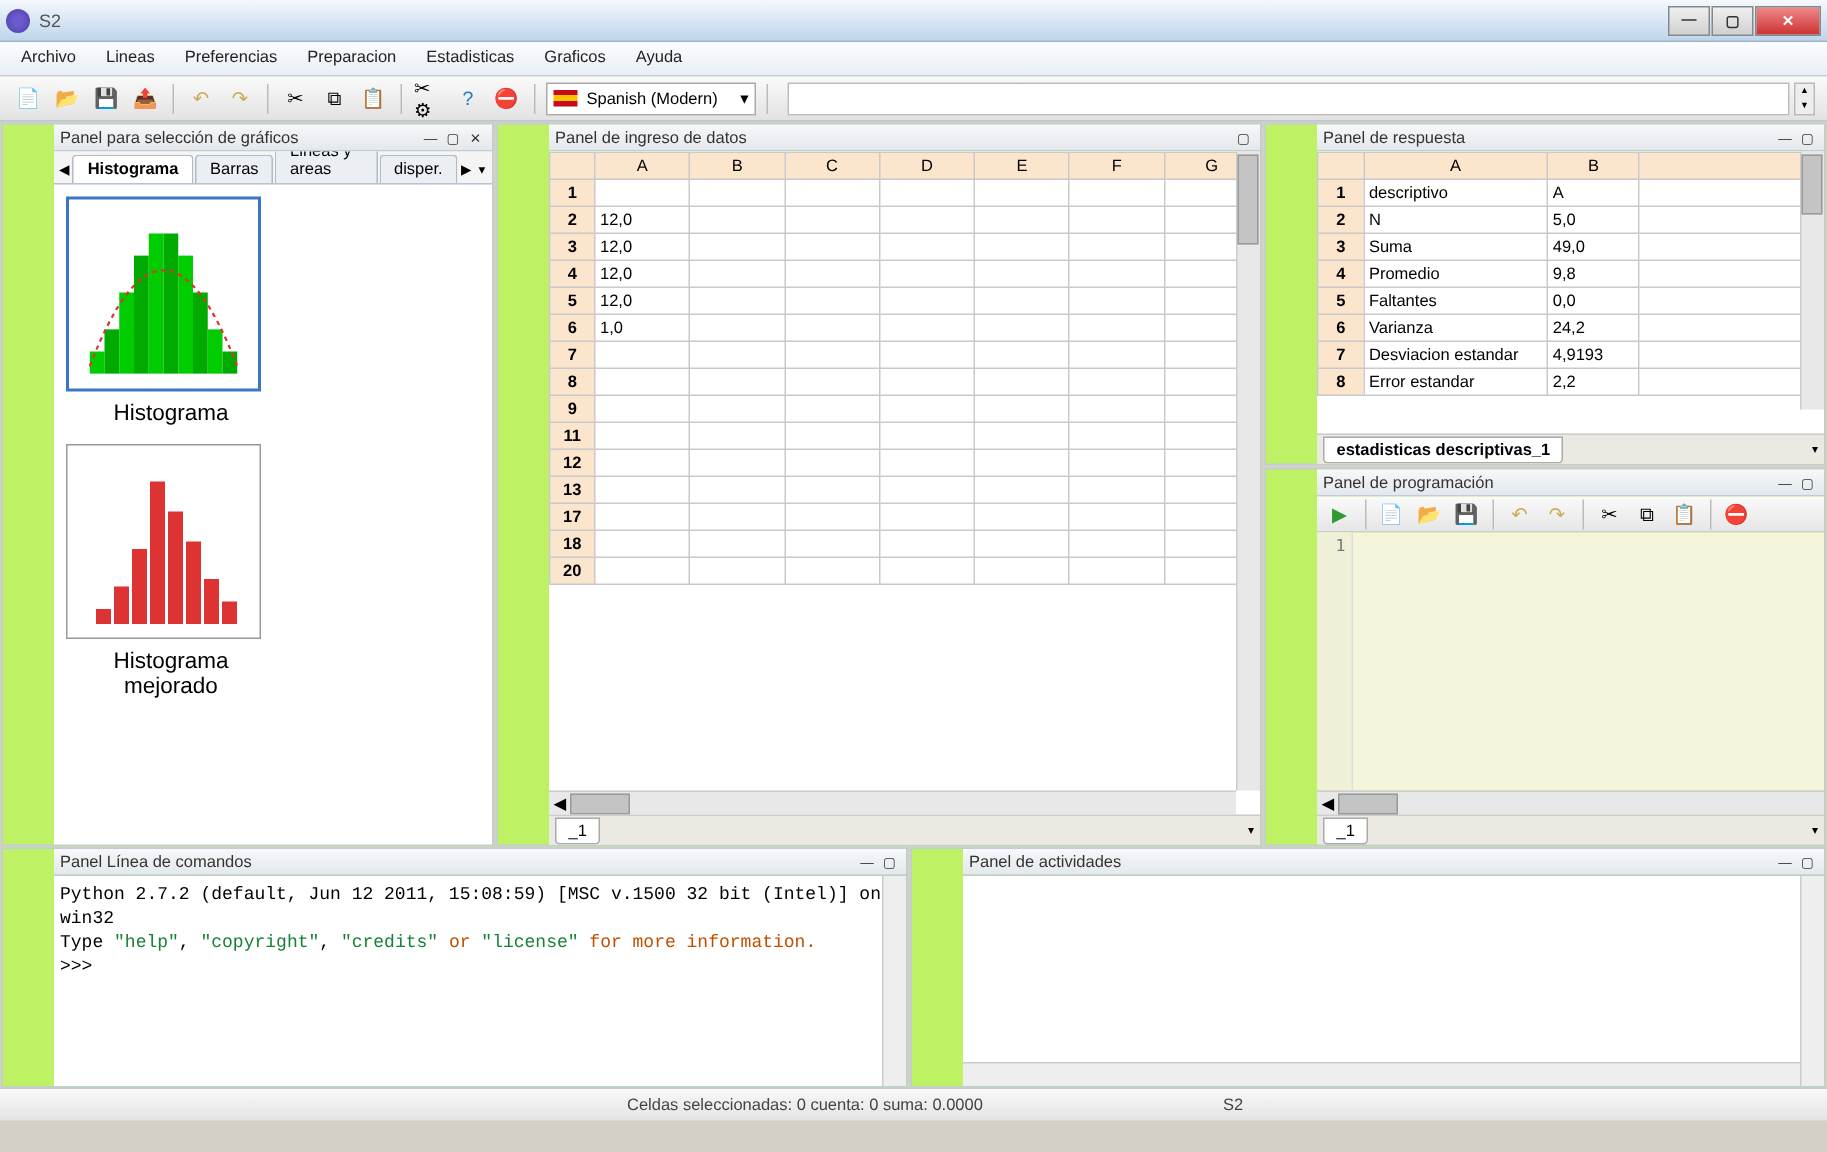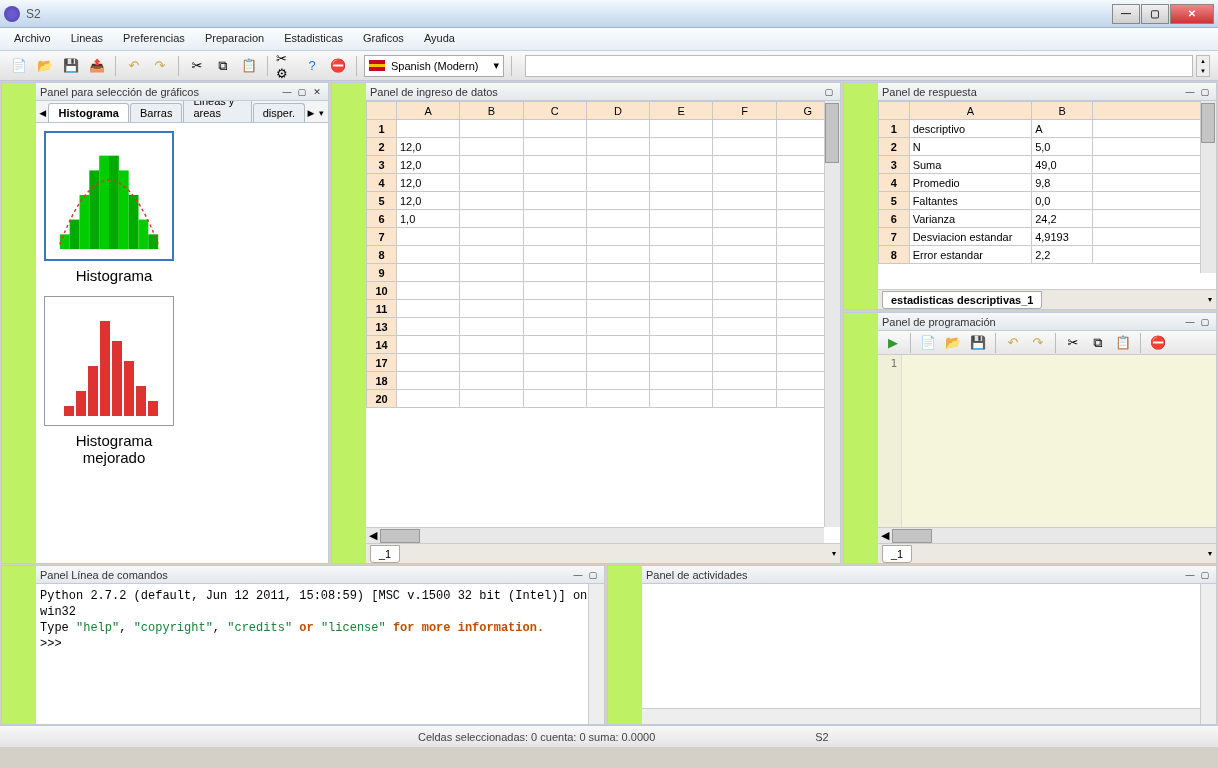--- a/index.html
+++ b/index.html
@@ -74,21 +74,21 @@
 
 .prog-toolbar{height:24px;background:linear-gradient(180deg,#fafafa,#e6e6e6);border-bottom:1px solid #ccc;display:flex;align-items:center;padding:0 4px;gap:3px;}
 .prog-editor{flex:1;display:flex;background:#f5f5dc;}
 .prog-gutter{width:24px;background:#f0f0d8;border-right:1px solid #ddd;text-align:right;padding:2px 4px;color:#777;font-family:monospace;font-size:11px;}
 .prog-text{flex:1;padding:2px 4px;font-family:monospace;font-size:11px;}
 
 
 .bottom { display:grid; grid-template-columns:604px 1fr; height:160px; gap:2px; padding:0 1px;}
 .cmdline{font-family:'Courier New',monospace;font-size:12px;padding:4px;white-space:pre-wrap;line-height:16px;}
 .cmdline .str{color:#188038;}
-.cmdline .kw{color:#c05000;font-weight:bold;}
+.cmdline .kw{color:#c05000;font-weight:normal;}
 
 
 .statusbar{height:22px;background:linear-gradient(180deg,#f8f8f8,#e4e4e4);border-top:1px solid #c0c8d0;display:flex;align-items:center;padding:0 8px;font-size:11px;color:#444;}
 .statusbar .seg{padding:0 20px;text-align:right;}
 
 .vscroll-widget{position:absolute;right:0;top:0;width:16px;bottom:0;background:#eee;border-left:1px solid #ccc;}
 </style>
 </head>
 <body>
 
@@ -307,51 +307,41 @@
                 <th class="rowhead">9</th>
   <td></td>
                 <td></td>
                 <td></td>
                 <td></td>
                 <td></td>
                 <td></td>
                 <td></td>
               </tr>
               <tr>
-                <th class="rowhead">10</th>
-  <td></td>
-                <td></td>
-                <td></td>
-                <td></td>
-                <td></td>
-                <td></td>
-                <td></td>
-              </tr>
-              <tr>
                 <th class="rowhead">11</th>
   <td></td>
                 <td></td>
                 <td></td>
                 <td></td>
                 <td></td>
                 <td></td>
                 <td></td>
               </tr>
               <tr>
+                <th class="rowhead">12</th>
+  <td></td>
+                <td></td>
+                <td></td>
+                <td></td>
+                <td></td>
+                <td></td>
+                <td></td>
+              </tr>
+              <tr>
                 <th class="rowhead">13</th>
-  <td></td>
-                <td></td>
-                <td></td>
-                <td></td>
-                <td></td>
-                <td></td>
-                <td></td>
-              </tr>
-              <tr>
-                <th class="rowhead">14</th>
   <td></td>
                 <td></td>
                 <td></td>
                 <td></td>
                 <td></td>
                 <td></td>
                 <td></td>
               </tr>
               <tr>
                 <th class="rowhead">17</th>

